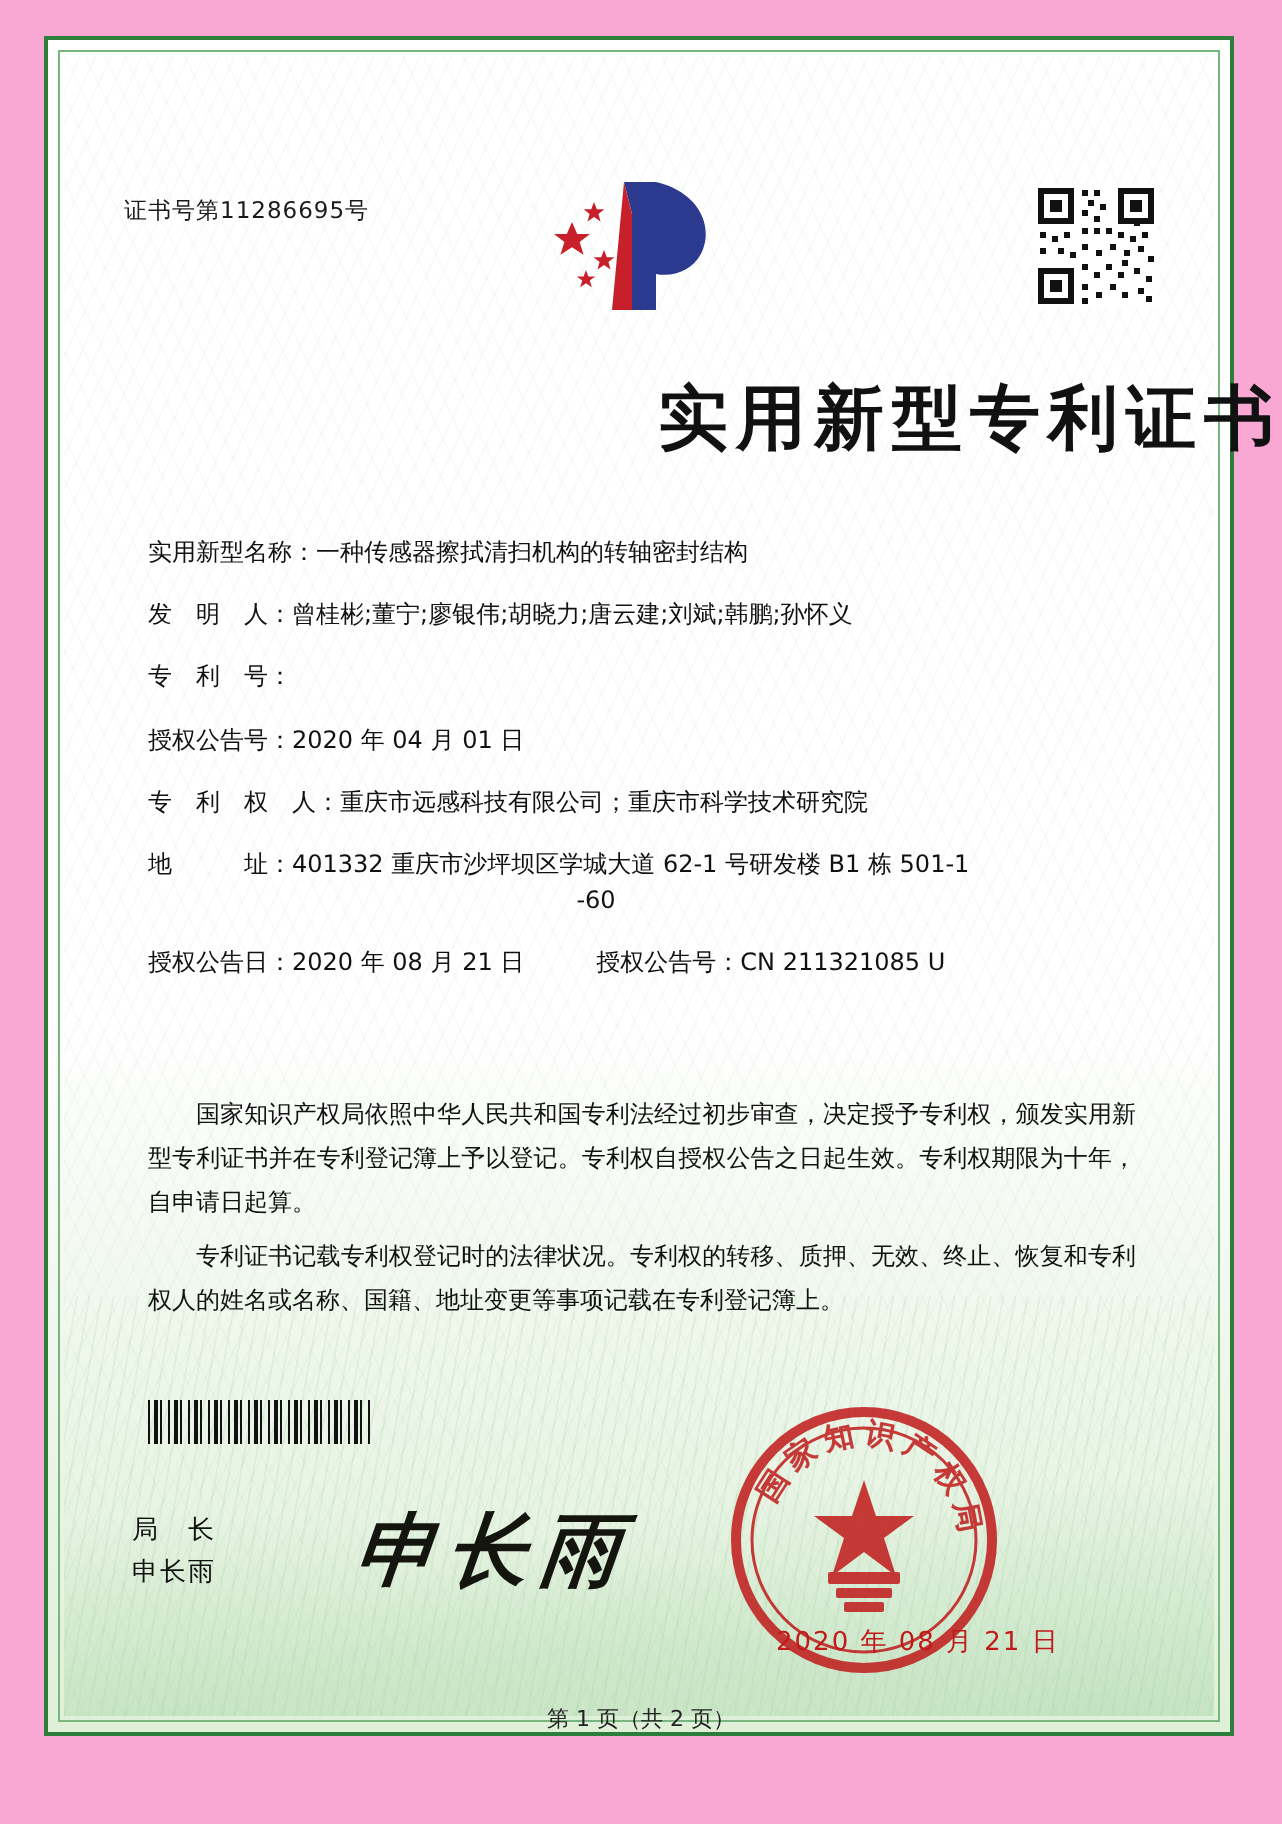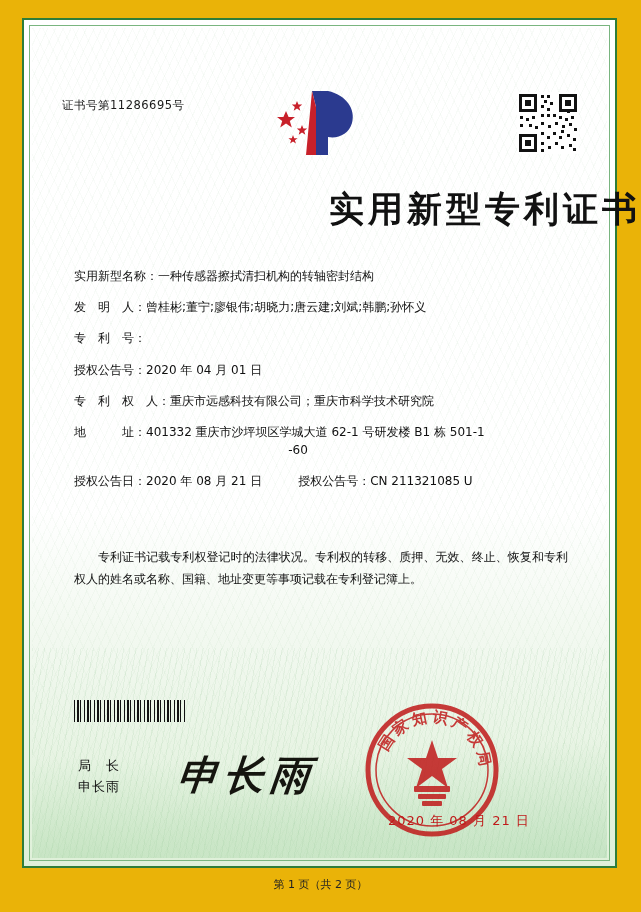--- a/index.html
+++ b/index.html
@@ -10,21 +10,21 @@
   body {
     width: 641px;
     height: 912px;
     font-family: "Liberation Sans", sans-serif;
     overflow: hidden;
   }
   .page {
     position: relative;
     width: 641px;
     height: 912px;
-    background: #eab308;
+    background: #f9a8d4;
     overflow: hidden;
   }
   
   .cert-frame {
     position: absolute;
     left: 22px;
     top: 18px;
     width: 595px;
     height: 850px;
     border: 2px solid #2e7d3a;
@@ -158,21 +158,21 @@
     height: 22px;
     background-image: repeating-linear-gradient(90deg,
       #111 0px, #111 1px, transparent 1px, transparent 3px,
       #111 3px, #111 5px, transparent 5px, transparent 6px,
       #111 6px, #111 7px, transparent 7px, transparent 10px);
   }
 
   
   .sign-label {
     position: absolute;
-    left: 78px;
+    left: 66px;
     top: 756px;
     font-family: "DejaVu Sans", sans-serif;
     font-size: 13px;
     color: #111;
     line-height: 1.6;
     letter-spacing: 1px;
   }
   .signature {
     position: absolute;
     left: 178px;
@@ -202,21 +202,21 @@
     font-family: "DejaVu Sans", sans-serif;
     font-size: 13px;
     color: #c01a1a;
     letter-spacing: 1px;
     white-space: nowrap;
   }
 
   .page-no {
     position: absolute;
     left: 0; right: 0;
-    top: 877px;
+    top: 852px;
     text-align: center;
     font-family: "DejaVu Sans", sans-serif;
     font-size: 11px;
     color: #222;
   }
   .footer-note {
     position: absolute;
     left: 0; right: 0;
     top: 884px;
     text-align: center;
@@ -338,20 +338,21 @@
     </div>
     <div class="field-row dual">
       <span class="field-label">授权公告日：</span>
       <span class="field-value">2020 年 08 月 21 日</span>
       <span class="field-label">授权公告号：</span>
       <span class="field-value">CN 211321085 U</span>
     </div>
   </div>
 
   <div class="paras">
+    <p>国家知识产权局依照中华人民共和国专利法经过初步审查，决定授予专利权，颁发实用新型专利证书并在专利登记簿上予以登记。专利权自授权公告之日起生效。专利权期限为十年，自申请日起算。</p>
     <p>专利证书记载专利权登记时的法律状况。专利权的转移、质押、无效、终止、恢复和专利权人的姓名或名称、国籍、地址变更等事项记载在专利登记簿上。</p>
   </div>
 
   <div class="barcode"></div>
 
   <div class="sign-label">
     <div>局　长</div>
     <div>申长雨</div>
   </div>
   <div class="signature">申长雨</div>

